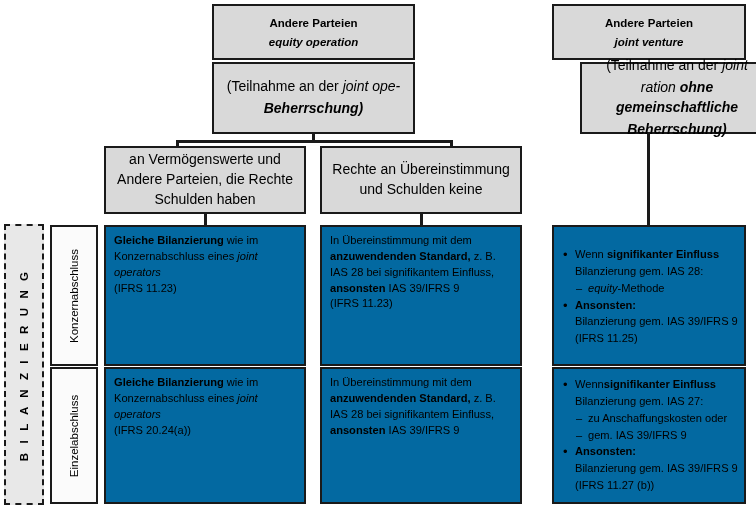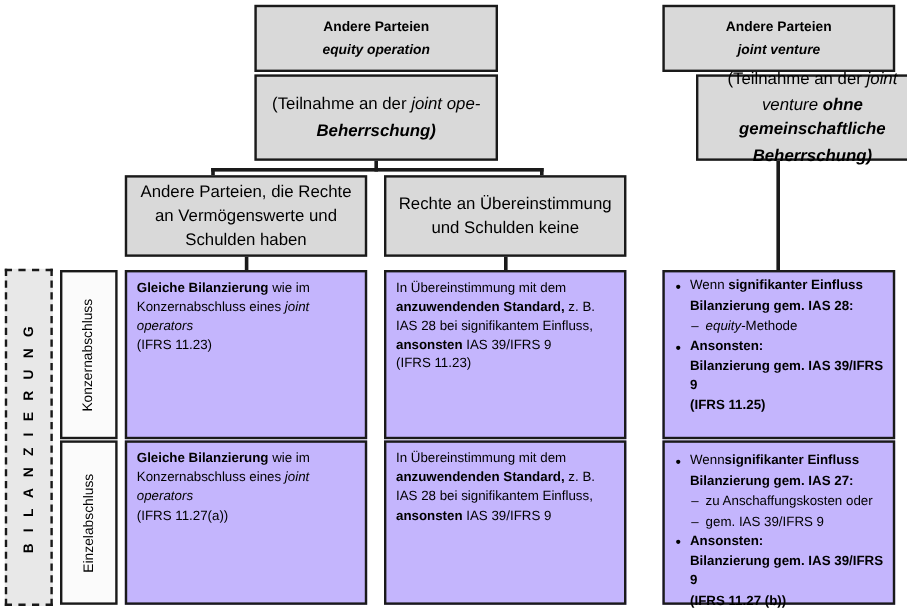--- a/index.html
+++ b/index.html
@@ -7,21 +7,21 @@
     width:756px;height:507px;
     background:#ffffff;
     font-family:"Liberation Sans", sans-serif;
     color:#000000;
     overflow:hidden;
   }
   #stage{position:relative;width:756px;height:507px;}
 
   .box{position:absolute;box-sizing:border-box;border:2px solid #1a1a1a;}
   .gray{background:#d9d9d9;}
-  .white{background:#c4b5fd;}
+  .white{background:#0369a1;}
 
   .ctr{display:flex;flex-direction:column;align-items:center;justify-content:center;text-align:center;}
   .pad{padding:6px 8px;}
 
   .t{font-size:14px;line-height:1.42;}
   .b{font-weight:bold;}
   .i{font-style:italic;}
   .bi{font-weight:bold;font-style:italic;}
 
   .hdr-line{margin:1px 0;}
@@ -51,21 +51,21 @@
     transform:rotate(-90deg);white-space:nowrap;
     font-size:11.5px;font-weight:bold;letter-spacing:3.1px;
   }
 
   ul.bul{margin:0;padding:0;list-style:none;}
   ul.bul>li{position:relative;padding-left:13px;margin:0 0 1px 0;}
   ul.bul>li:before{content:"\2022";position:absolute;left:1px;top:-1px;font-size:13px;}
   ul.bul>li.sub{padding-left:26px;}
   ul.bul>li.sub:before{content:"\2013";left:14px;font-size:11px;top:0;}
   ul.bul>li.cont:before{content:"";}
-  ul.bul>li.cont{padding-left:13px;font-weight:bold;}
+  ul.bul>li.cont{padding-left:13px;}
 </style>
 </head>
 <body>
 
 <div id="stage">
 
   <div class="box gray ctr pad" style="left:212px;top:4px;width:203px;height:56px;">
     <div class="hdr-title">Andere Parteien</div>
     <div class="hdr-sub">equity operation</div>
   </div>
@@ -74,41 +74,41 @@
     <div class="hdr-line"><span>(Teilnahme an der </span><span class="i">joint ope-</span></div>
     <div class="hdr-line bi">Beherrschung)</div>
   </div>
 
   <div class="conn" style="left:312px;top:134px;width:3px;height:9px;"></div>
   <div class="conn" style="left:176px;top:140px;width:277px;height:3px;"></div>
   <div class="conn" style="left:176px;top:140px;width:3px;height:8px;"></div>
   <div class="conn" style="left:450px;top:140px;width:3px;height:8px;"></div>
 
   <div class="box gray ctr pad t" style="left:104px;top:146px;width:202px;height:68px;">
+    <div>an Vermögenswerte und</div>
     <div>Andere Parteien, die Rechte</div>
-    <div>an Vermögenswerte und</div>
     <div>Schulden haben</div>
   </div>
 
   <div class="box gray ctr pad t" style="left:320px;top:146px;width:202px;height:68px;">
     <div>Rechte an Übereinstimmung</div>
     <div>und Schulden keine</div>
   </div>
 
   <div class="conn" style="left:204px;top:214px;width:3px;height:11px;"></div>
   <div class="conn" style="left:420px;top:214px;width:3px;height:11px;"></div>
 
   <div class="box gray ctr pad" style="left:552px;top:4px;width:194px;height:56px;">
     <div class="hdr-title">Andere Parteien</div>
     <div class="hdr-sub">joint venture</div>
   </div>
 
   <div class="box gray ctr pad t" style="left:552px;top:62px;width:194px;height:72px;margin-left:28px;">
     <div class="hdr-line"><span>(Teilnahme an der </span><span class="i">joint</span></div>
-    <div class="hdr-line"><span class="i">venture </span><span class="bi">ohne gemeinschaftliche</span></div>
+    <div class="hdr-line"><span class="i">ration </span><span class="bi">ohne gemeinschaftliche</span></div>
     <div class="hdr-line bi">Beherrschung)</div>
   </div>
 
   <div class="conn" style="left:647px;top:134px;width:3px;height:91px;"></div>
 
   <div class="bilanz" style="left:4px;top:224px;width:40px;height:281px;">
     <span>B I L A N Z I E R U N G</span>
   </div>
 
   <div class="vlabel" style="left:50px;top:225px;width:48px;height:141px;">
@@ -131,38 +131,38 @@
     <div class="cell-txt pad">
       <div>In Übereinstimmung mit dem</div>
       <div><span class="b">anzuwendenden Standard,</span><span> z. B.</span></div>
       <div>IAS 28 bei signifikantem  Einfluss,</div>
       <div><span class="b">ansonsten</span><span> IAS 39/IFRS 9</span></div>
       <div>(IFRS 11.23)</div>
     </div>
   </div>
 
   <div class="box white" style="left:552px;top:225px;width:194px;height:141px;">
-    <div class="cell-txt" style="padding:4px 6px 6px 8px;">
+    <div class="cell-txt" style="padding:20px 6px 6px 8px;">
       <ul class="bul">
         <li><span>Wenn </span><span class="b">signifikanter Einfluss</span></li>
         <li class="cont"><span>Bilanzierung gem. IAS 28:</span></li>
         <li class="sub"><span class="i">equity</span><span>-Methode</span></li>
         <li><span class="b">Ansonsten:</span></li>
         <li class="cont"><span>Bilanzierung gem. IAS 39/IFRS 9</span></li>
         <li class="cont"><span>(IFRS 11.25)</span></li>
       </ul>
     </div>
   </div>
 
   <div class="box white" style="left:104px;top:367px;width:202px;height:137px;">
     <div class="cell-txt pad">
       <div><span class="b">Gleiche Bilanzierung</span><span> wie im</span></div>
       <div><span>Konzernabschluss  eines </span><span class="i">joint</span></div>
       <div class="i">operators</div>
-      <div>(IFRS 11.27(a))</div>
+      <div>(IFRS 20.24(a))</div>
     </div>
   </div>
 
   <div class="box white" style="left:320px;top:367px;width:202px;height:137px;">
     <div class="cell-txt pad">
       <div>In Übereinstimmung mit dem</div>
       <div><span class="b">anzuwendenden Standard,</span><span> z. B.</span></div>
       <div>IAS 28 bei signifikantem Einfluss,</div>
       <div><span class="b">ansonsten</span><span> IAS 39/IFRS 9</span></div>
     </div>

